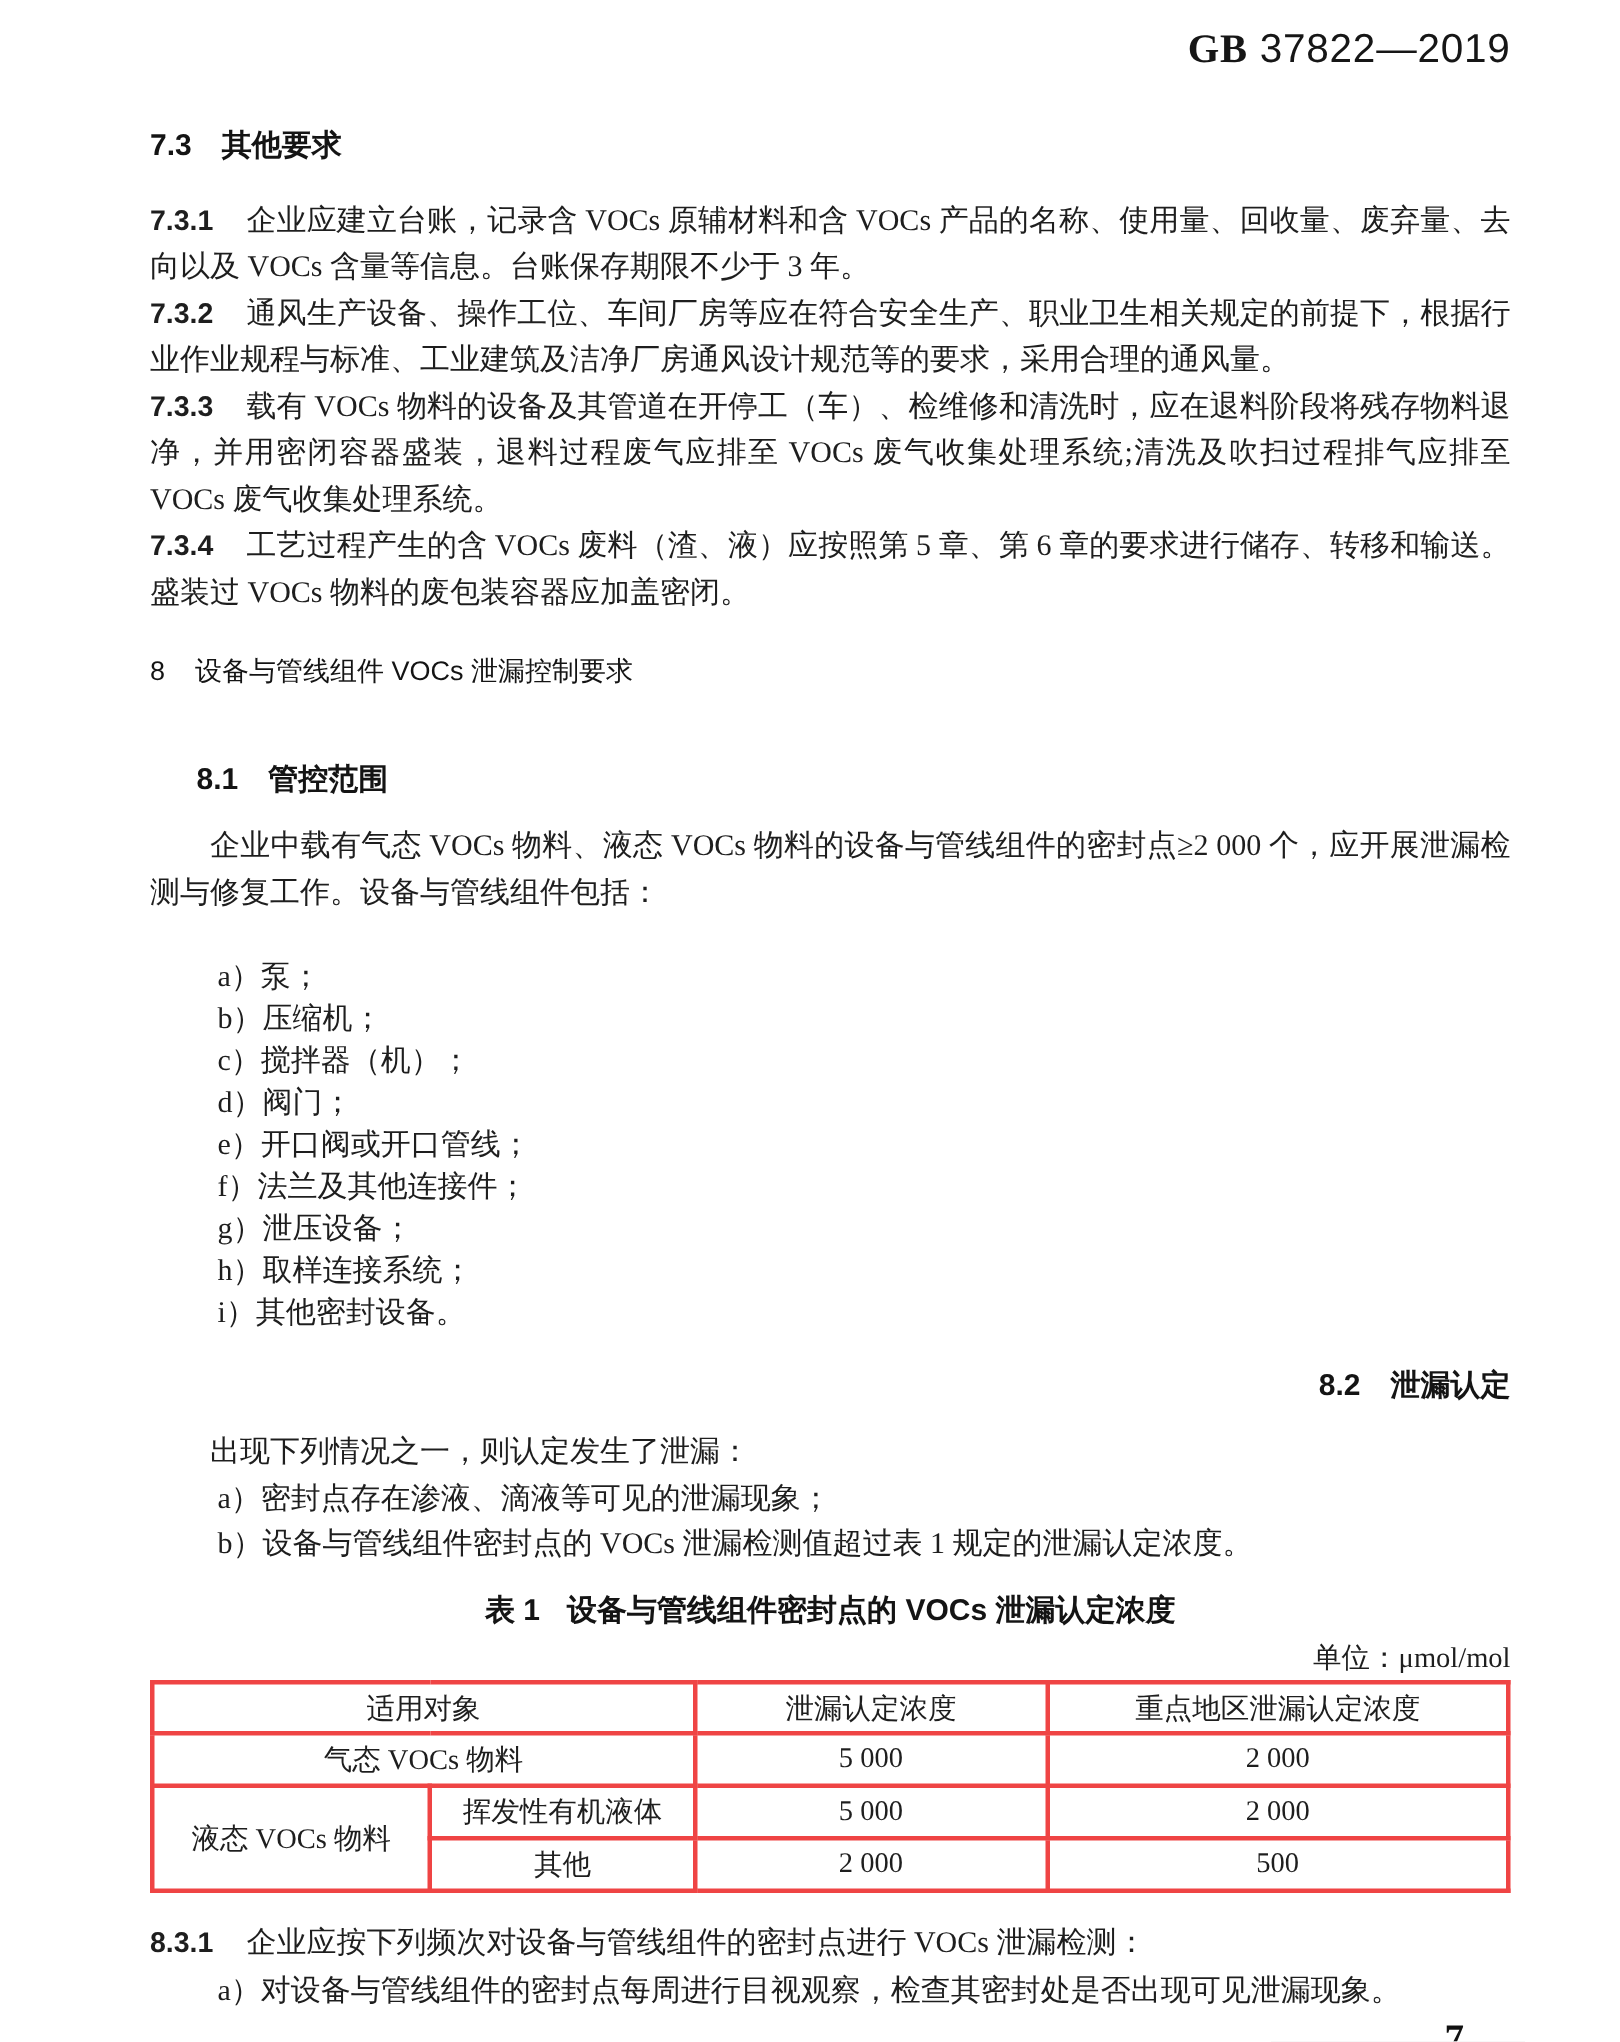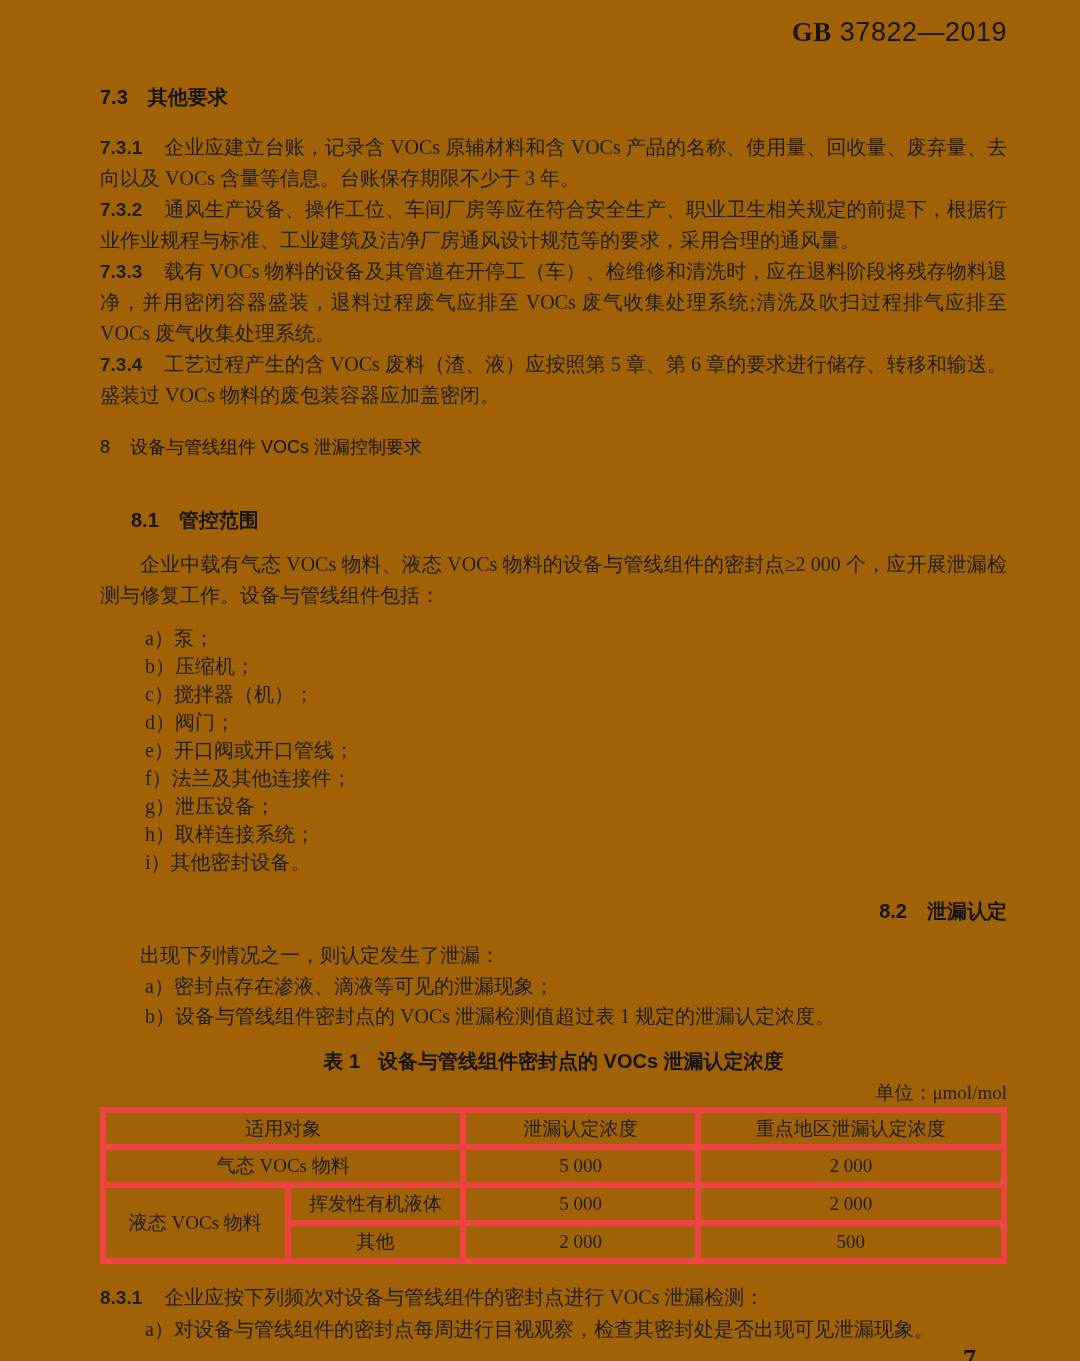--- a/index.html
+++ b/index.html
@@ -2,21 +2,21 @@
 <html><head>
 <meta charset="utf-8">
 <style>
   html, body { margin: 0; padding: 0; }
   body { background: #e9e9e9; }
   .page {
     position: relative;
     width: 1080px;
     height: 1361px;
     margin: 0 auto;
-    background: #a16207;
+    background: #ffffff;
     overflow: hidden;
     color: #1e1e1e;
     font-family: "Liberation Serif", "DejaVu Serif", serif;
     font-size: 20px;
     box-sizing: border-box;
     padding: 16px 73px 0 100px;
   }
   .doc-code {
     text-align: right;
     line-height: 32px;
@@ -64,21 +64,21 @@
   .h1-8 { margin-top: 22px; }
   .h2-81 { margin-top: 46px; margin-left: 31px; }
   .para {
     margin-top: 16px;
     line-height: 31px;
     text-align: justify;
     text-indent: 2em;
   }
   ul.plain {
     list-style: none;
-    margin: 13px 0 0 0;
+    margin: 26px 0 0 0;
     padding: 0 0 0 45px;
   }
   ul.plain li { line-height: 28px; }
   ul.items-82 { margin-top: 0; }
   ul.items-82 li { line-height: 30px; }
   .h2-82 { margin-top: 22px; text-align: right; }
   .h2-83 { margin-top: 30px; }
   .clause-831 { margin-top: 18px; }
   ul.items-83 { margin-top: 1px; }
   ul.items-83 li { line-height: 31px; }
@@ -99,21 +99,21 @@
     line-height: 24px;
   }
   table.t1 {
     margin-top: 2px;
     width: 100%;
     border-collapse: collapse;
     border: 2px solid #2c2c2c;
     font-size: 19px;
   }
   table.t1 td {
-    border: 6px solid #ef4444;
+    border: 3px solid #ef4444;
     text-align: center;
     vertical-align: middle;
     padding: 0 4px;
   }
   table.t1 .hrow td { height: 31px; }
   table.t1 .drow td { height: 32px; }
   .page-mark {
     position: absolute;
     left: 963px;
     top: 1346px;

